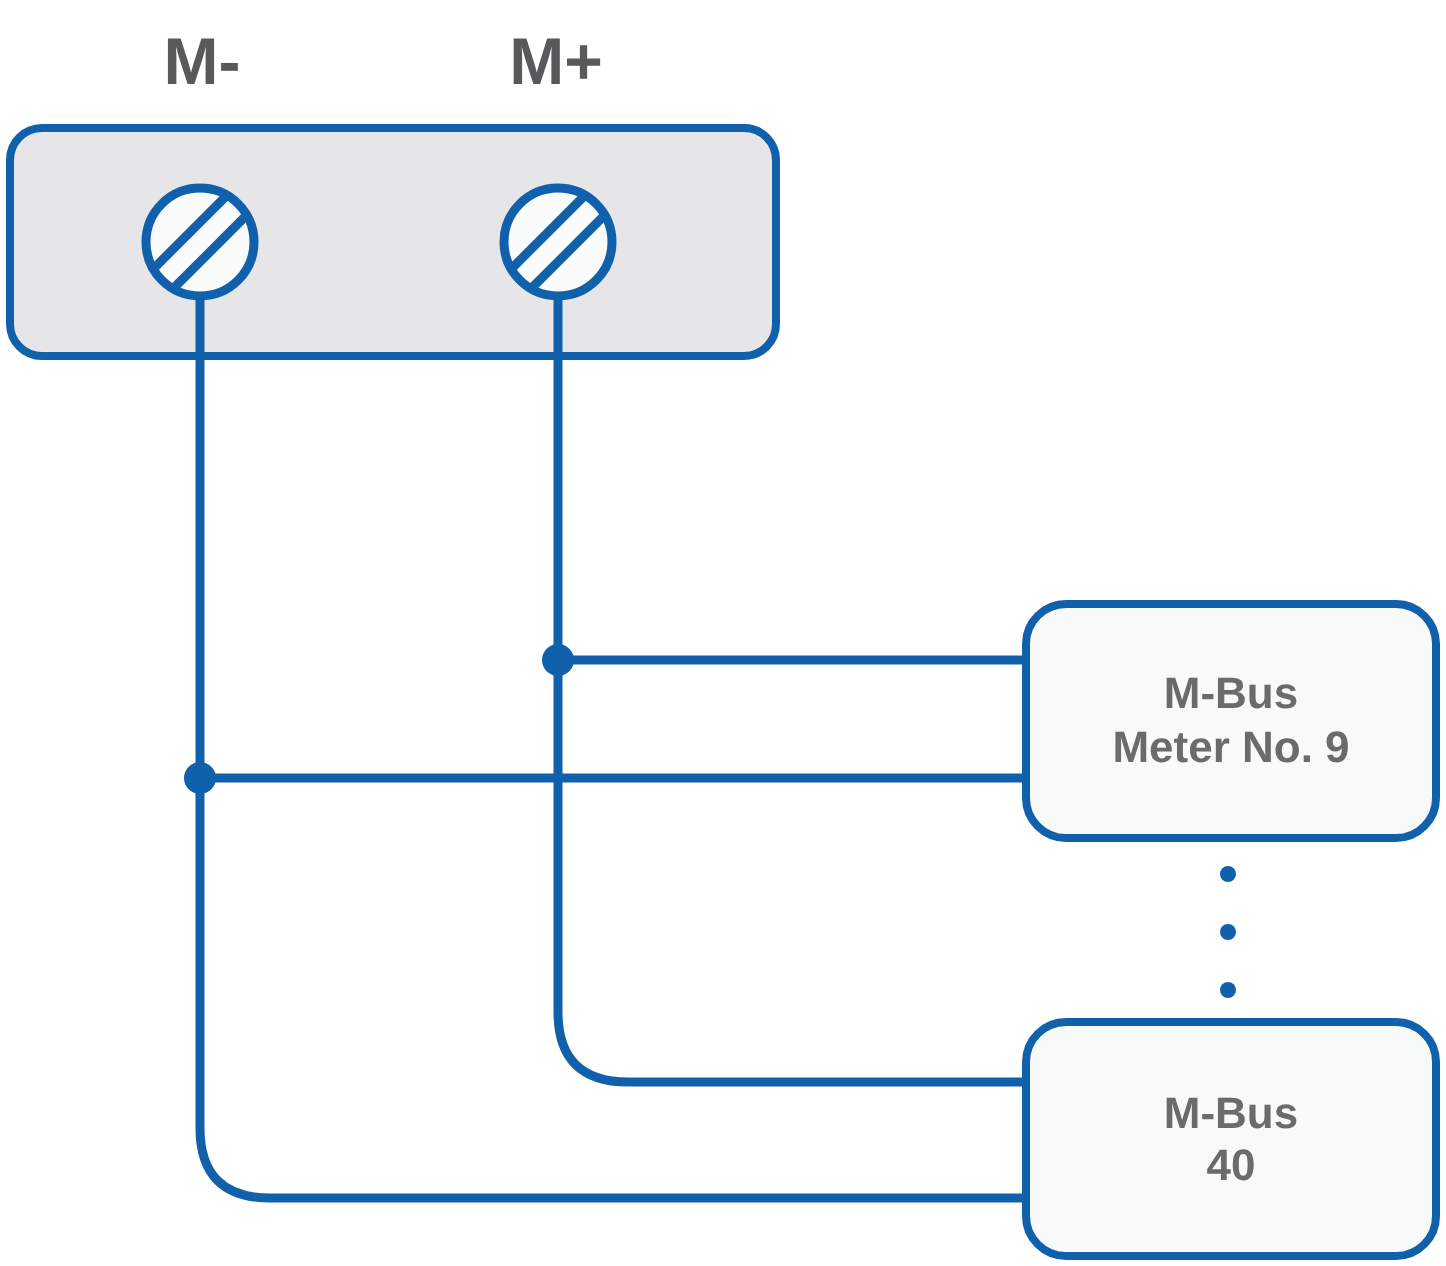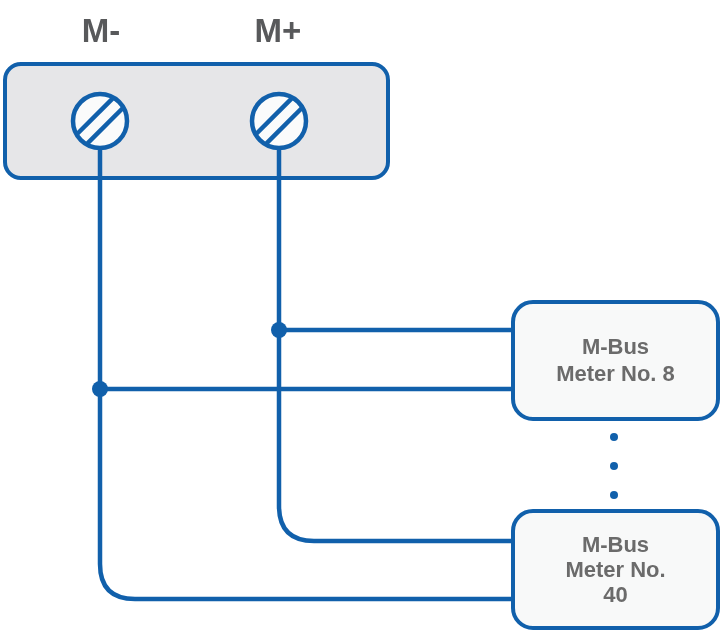--- a/index.html
+++ b/index.html
@@ -126,22 +126,21 @@
 
     <g>
       <circle class="more-dot" cx="614" cy="437" r="4"></circle>
       <circle class="more-dot" cx="614" cy="466" r="4"></circle>
       <circle class="more-dot" cx="614" cy="495" r="4"></circle>
     </g>
   </svg>
 
   <div class="meter-box meter-1">
     <div class="line">M-Bus</div>
-    <div class="line">Meter No. 8</div>
+    <div class="line">Meter No. 9</div>
   </div>
 
   <div class="meter-box meter-20">
     <div class="line">M-Bus</div>
-    <div class="line">Meter No.</div>
     <div class="line">40</div>
   </div>
 
 </div>
 
 </body></html>

